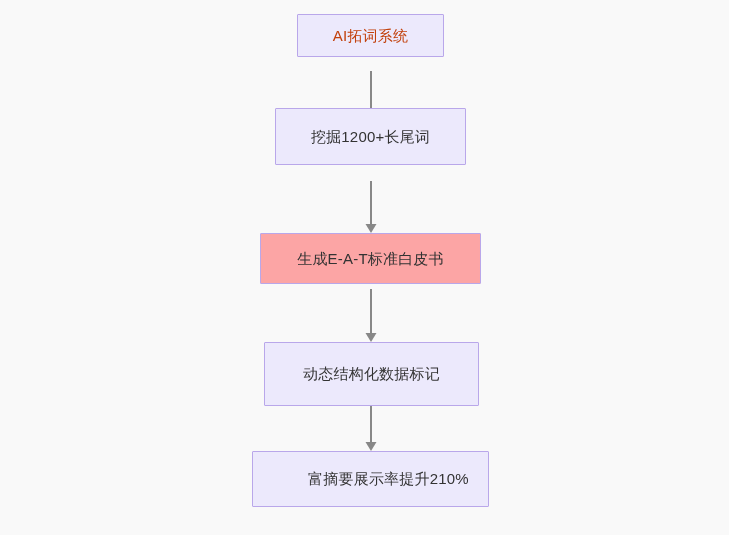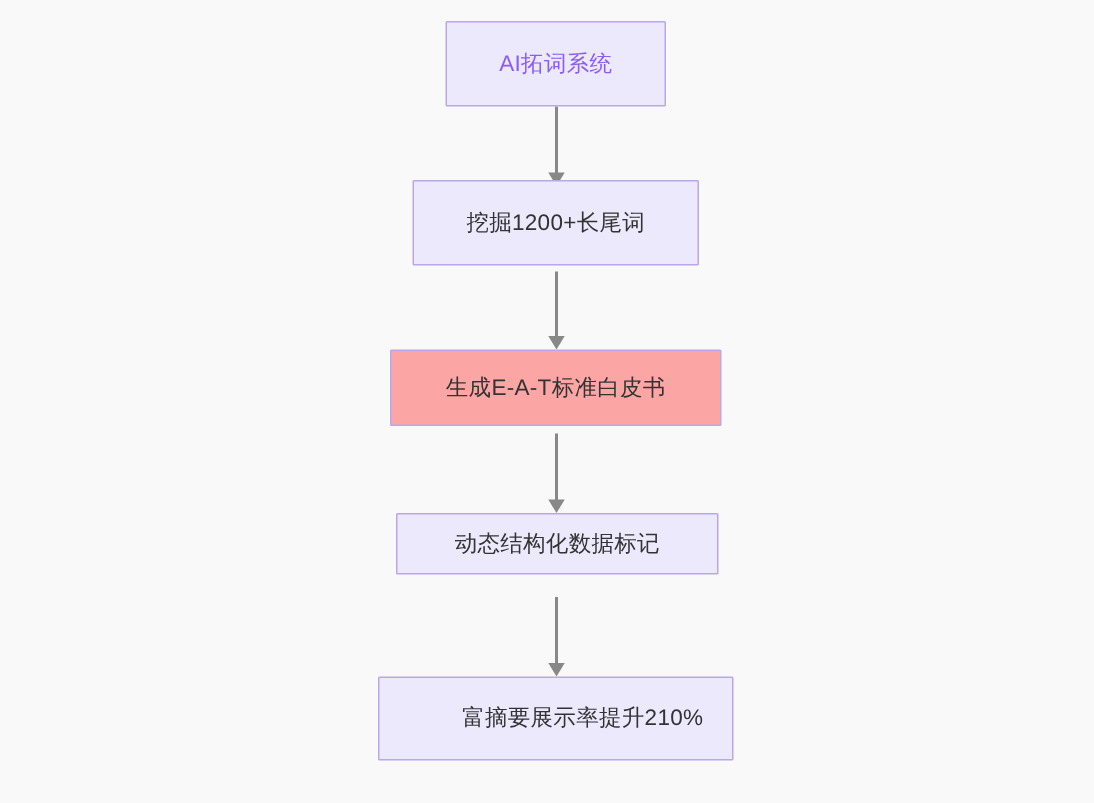--- a/index.html
+++ b/index.html
@@ -63,30 +63,30 @@
         <line x1="371" y1="181" x2="371" y2="225" stroke="#888888" stroke-width="2"></line>
         <polygon points="365.5,224 376.5,224 371,233" fill="#888888"></polygon>
         <line x1="371" y1="289" x2="371" y2="334" stroke="#888888" stroke-width="2"></line>
         <polygon points="365.5,333 376.5,333 371,342" fill="#888888"></polygon>
         <line x1="371" y1="398" x2="371" y2="443" stroke="#888888" stroke-width="2"></line>
         <polygon points="365.5,442 376.5,442 371,451" fill="#888888"></polygon>
       </g>
   </svg>
 
   <div id="nodes-group">
-      <div class="node" style="left: 297px; top: 14px; width: 147px; height: 57px; background: rgb(236, 233, 252); border-color: rgb(185, 167, 234); color: #8b5cf6;">
+      <div class="node" style="left: 297px; top: 14px; width: 147px; height: 43px; background: rgb(236, 233, 252); border-color: rgb(185, 167, 234); color: #c2410c;">
         <span class="node-label">AI拓词系统</span>
       </div>
-      <div class="node" style="left: 275px; top: 120px; width: 191px; height: 57px; background: rgb(236, 233, 252); border-color: rgb(185, 167, 234); color: rgb(51, 51, 51);">
+      <div class="node" style="left: 275px; top: 108px; width: 191px; height: 57px; background: rgb(236, 233, 252); border-color: rgb(185, 167, 234); color: rgb(51, 51, 51);">
         <span class="node-label">挖掘1200+长尾词</span>
       </div>
       <div class="node" style="left: 260px; top: 233px; width: 221px; height: 51px; background: #fca5a5; border-color: rgb(185, 167, 234); color: rgb(51, 51, 51);">
         <span class="node-label">生成E-A-T标准白皮书</span>
       </div>
-      <div class="node" style="left: 264px; top: 342px; width: 215px; height: 41px; background: rgb(236, 233, 252); border-color: rgb(185, 167, 234); color: rgb(51, 51, 51);">
+      <div class="node" style="left: 264px; top: 342px; width: 215px; height: 64px; background: rgb(236, 233, 252); border-color: rgb(185, 167, 234); color: rgb(51, 51, 51);">
         <span class="node-label">动态结构化数据标记</span>
       </div>
       <div class="node" style="left: 252px; top: 451px; width: 237px; height: 56px; background: rgb(236, 233, 252); border-color: rgb(185, 167, 234); color: rgb(51, 51, 51); padding-left: 36px;">
         <span class="node-label">富摘要展示率提升210%</span>
       </div>
     </div>
 
 </div>
 
 </body></html>

